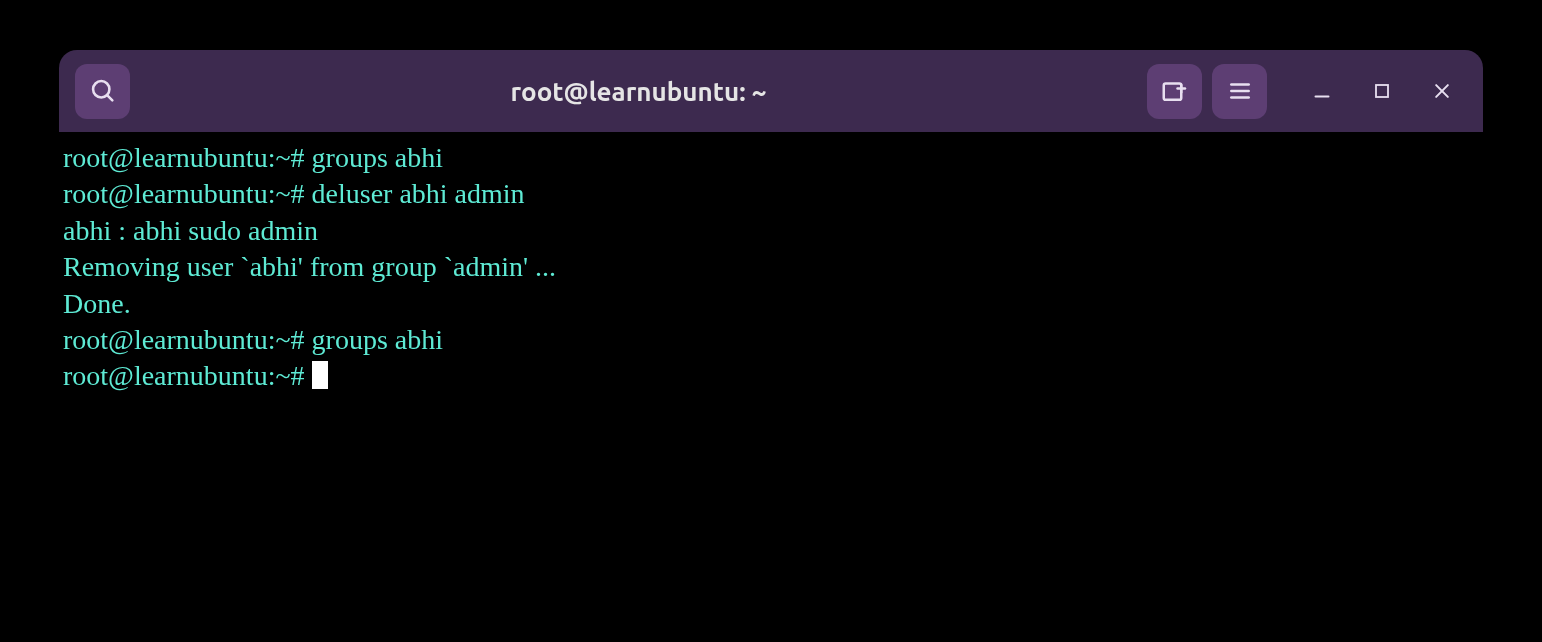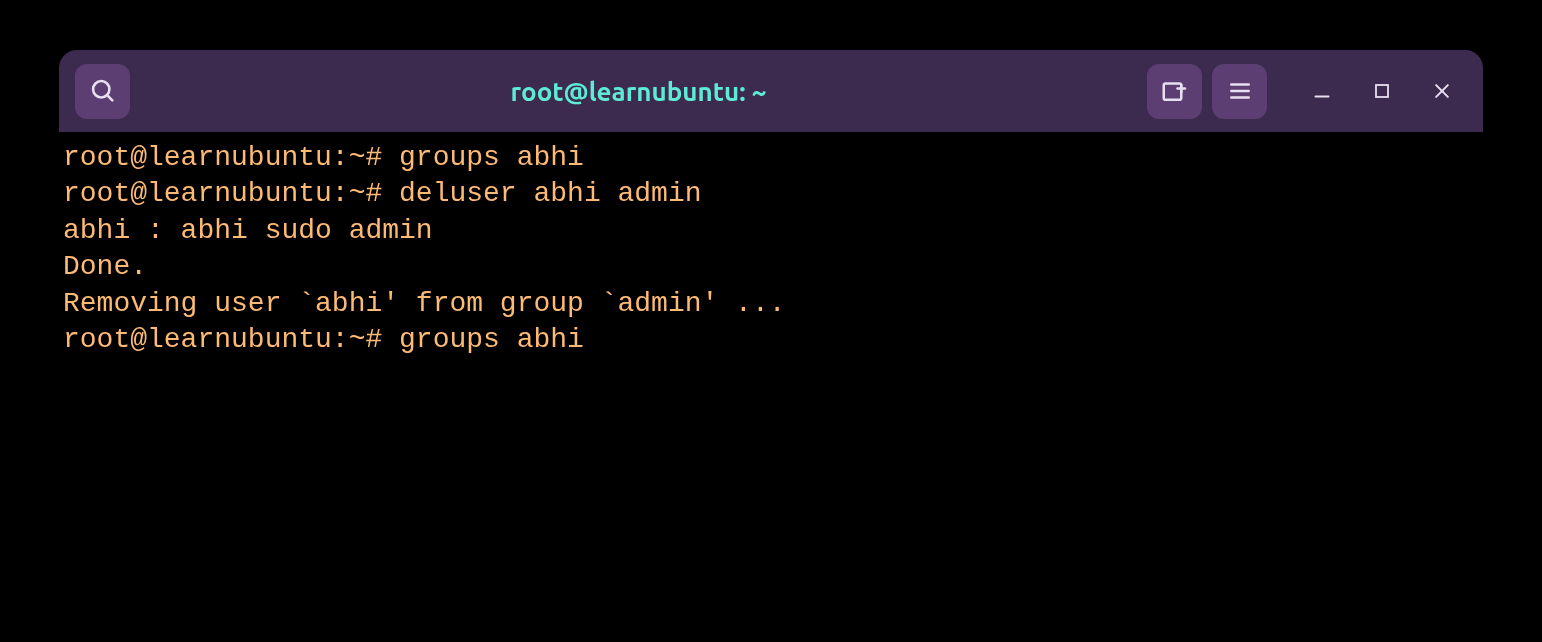--- a/index.html
+++ b/index.html
@@ -59,44 +59,44 @@
       height: 55px;
       background: #5d3e73;
       border-radius: 12px;
       display: flex;
       align-items: center;
       justify-content: center;
       cursor: pointer;
     }
     
     .window-title {
-      color: #5eead4;
+      color: #e5e5e5;
       font-size: 26px;
       font-weight: bold;
       font-family: "Ubuntu", sans-serif;
     }
     
     .window-control {
       width: 50px;
       height: 50px;
       display: flex;
       align-items: center;
       justify-content: center;
       cursor: pointer;
       color: #e8dff0;
     }
     
     .terminal-body {
       flex: 1;
       background: #000000;
       padding: 8px 4px;
-      color: #fdba74;
+      color: #5eead4;
       font-size: 28px;
       line-height: 1.3;
-      font-family: Liberation Mono, monospace;
+      font-family: Liberation Serif, serif;
     }
     
     .terminal-line {
       white-space: pre;
     }
     
     .cursor-block {
       display: inline-block;
       width: 16px;
       height: 28px;
@@ -158,17 +158,18 @@
           <line x1="19" y1="5" x2="5" y2="19"></line>
         </svg>
       </div>
     </div>
   </div>
 
   <div class="terminal-body">
     <div class="terminal-line">root@learnubuntu:~# groups abhi</div>
     <div class="terminal-line">root@learnubuntu:~# deluser abhi admin</div>
     <div class="terminal-line">abhi : abhi sudo admin</div>
+    <div class="terminal-line">Removing user `abhi' from group `admin' ...</div>
     <div class="terminal-line">Done.</div>
-    <div class="terminal-line">Removing user `abhi' from group `admin' ...</div>
     <div class="terminal-line">root@learnubuntu:~# groups abhi</div>
+    <div class="terminal-line"><span>root@learnubuntu:~# </span><span class="cursor-block"></span></div>
   </div>
 </div>
 
 </body></html>

